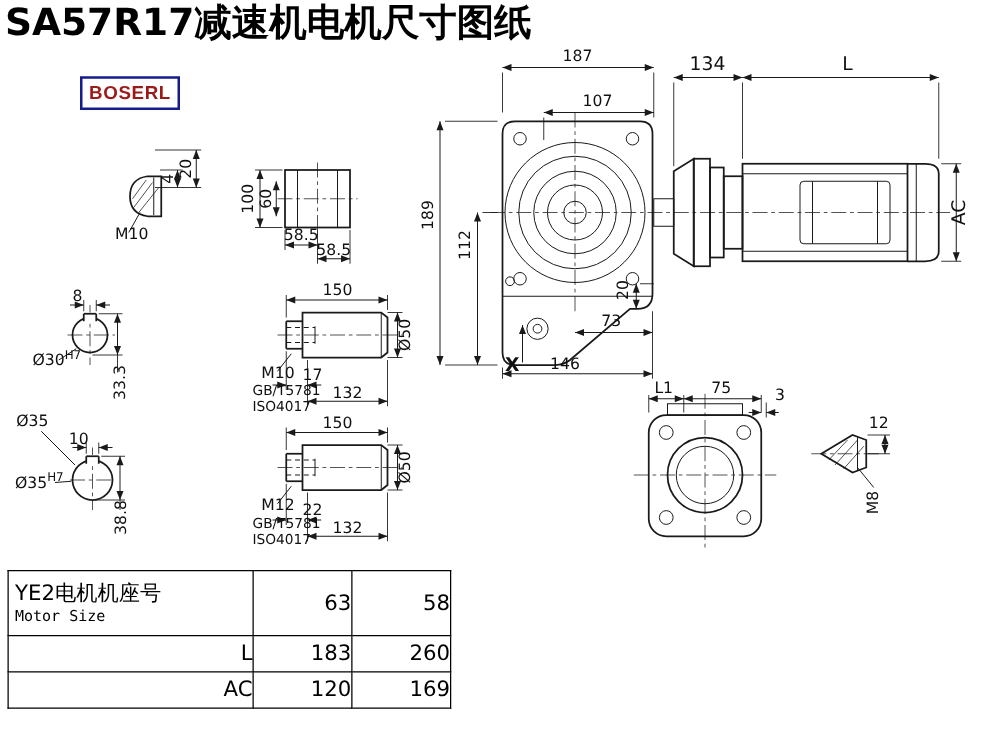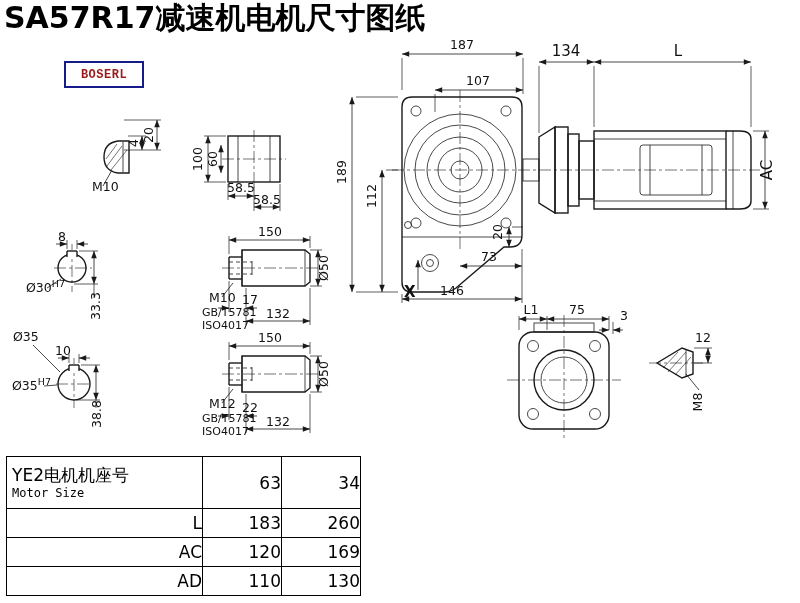--- a/index.html
+++ b/index.html
@@ -1,20 +1,20 @@
 <!DOCTYPE html>
 <html><head>
 <meta charset="utf-8">
 <style>
   *{margin:0;padding:0;box-sizing:border-box}
   body{width:800px;height:603px;background:#fff;font-family:"DejaVu Sans","Liberation Sans",sans-serif}
   .page{position:relative;width:776px;height:603px;background:#fff;overflow:hidden}
   .title{position:absolute;left:4px;top:-2px;font-size:30px;font-weight:bold;color:#000;white-space:nowrap}
   .logo{position:absolute;left:64px;top:61px;width:80px;height:27px;border:2px solid #151c8a;display:flex;align-items:center;justify-content:center;background:#fff}
-  .logo span{font-family:Liberation Mono, monospace;font-weight:bold;font-size:12px;color:#9b1b1b;letter-spacing:.5px}
+  .logo span{font-family:Liberation Sans, sans-serif;font-weight:bold;font-size:15px;color:#9b1b1b;letter-spacing:.5px}
   svg.drawing{position:absolute;left:0;top:0}
   svg text{font-family:"DejaVu Sans","Liberation Sans",sans-serif;font-size:12.5px;fill:#111}
   svg text.sm{font-size:11px}
   svg text.big{font-size:15px}
   svg text.x{font-size:15px;font-weight:bold}
   .ol{stroke:#1a1a1a;stroke-width:1.4;fill:none}
   .thin{stroke:#1a1a1a;stroke-width:0.8;fill:none}
   .dim{stroke:#1a1a1a;stroke-width:0.8;fill:none}
   .ext{stroke:#1a1a1a;stroke-width:0.7;fill:none}
   .cl{stroke:#3a3a3a;stroke-width:0.7;fill:none;stroke-dasharray:12 3 3 3}
@@ -316,33 +316,28 @@
         <col style="width:79px">
         <col style="width:79px">
       </colgroup>
     <tbody>
       <tr class="hrow">
         <td class="hd">
           <div class="cn">YE2电机机座号</div>
           <div class="en">Motor Size</div>
         </td>
         <td>63</td>
-        <td>34</td>
+        <td>58</td>
       </tr>
       <tr>
         <td>L</td>
         <td>183</td>
         <td>260</td>
       </tr>
       <tr>
         <td>AC</td>
         <td>120</td>
         <td>169</td>
       </tr>
-      <tr>
-        <td>AD</td>
-        <td>110</td>
-        <td>130</td>
-      </tr>
     </tbody>
   </table>
 
 </div>
 
 </body></html>

